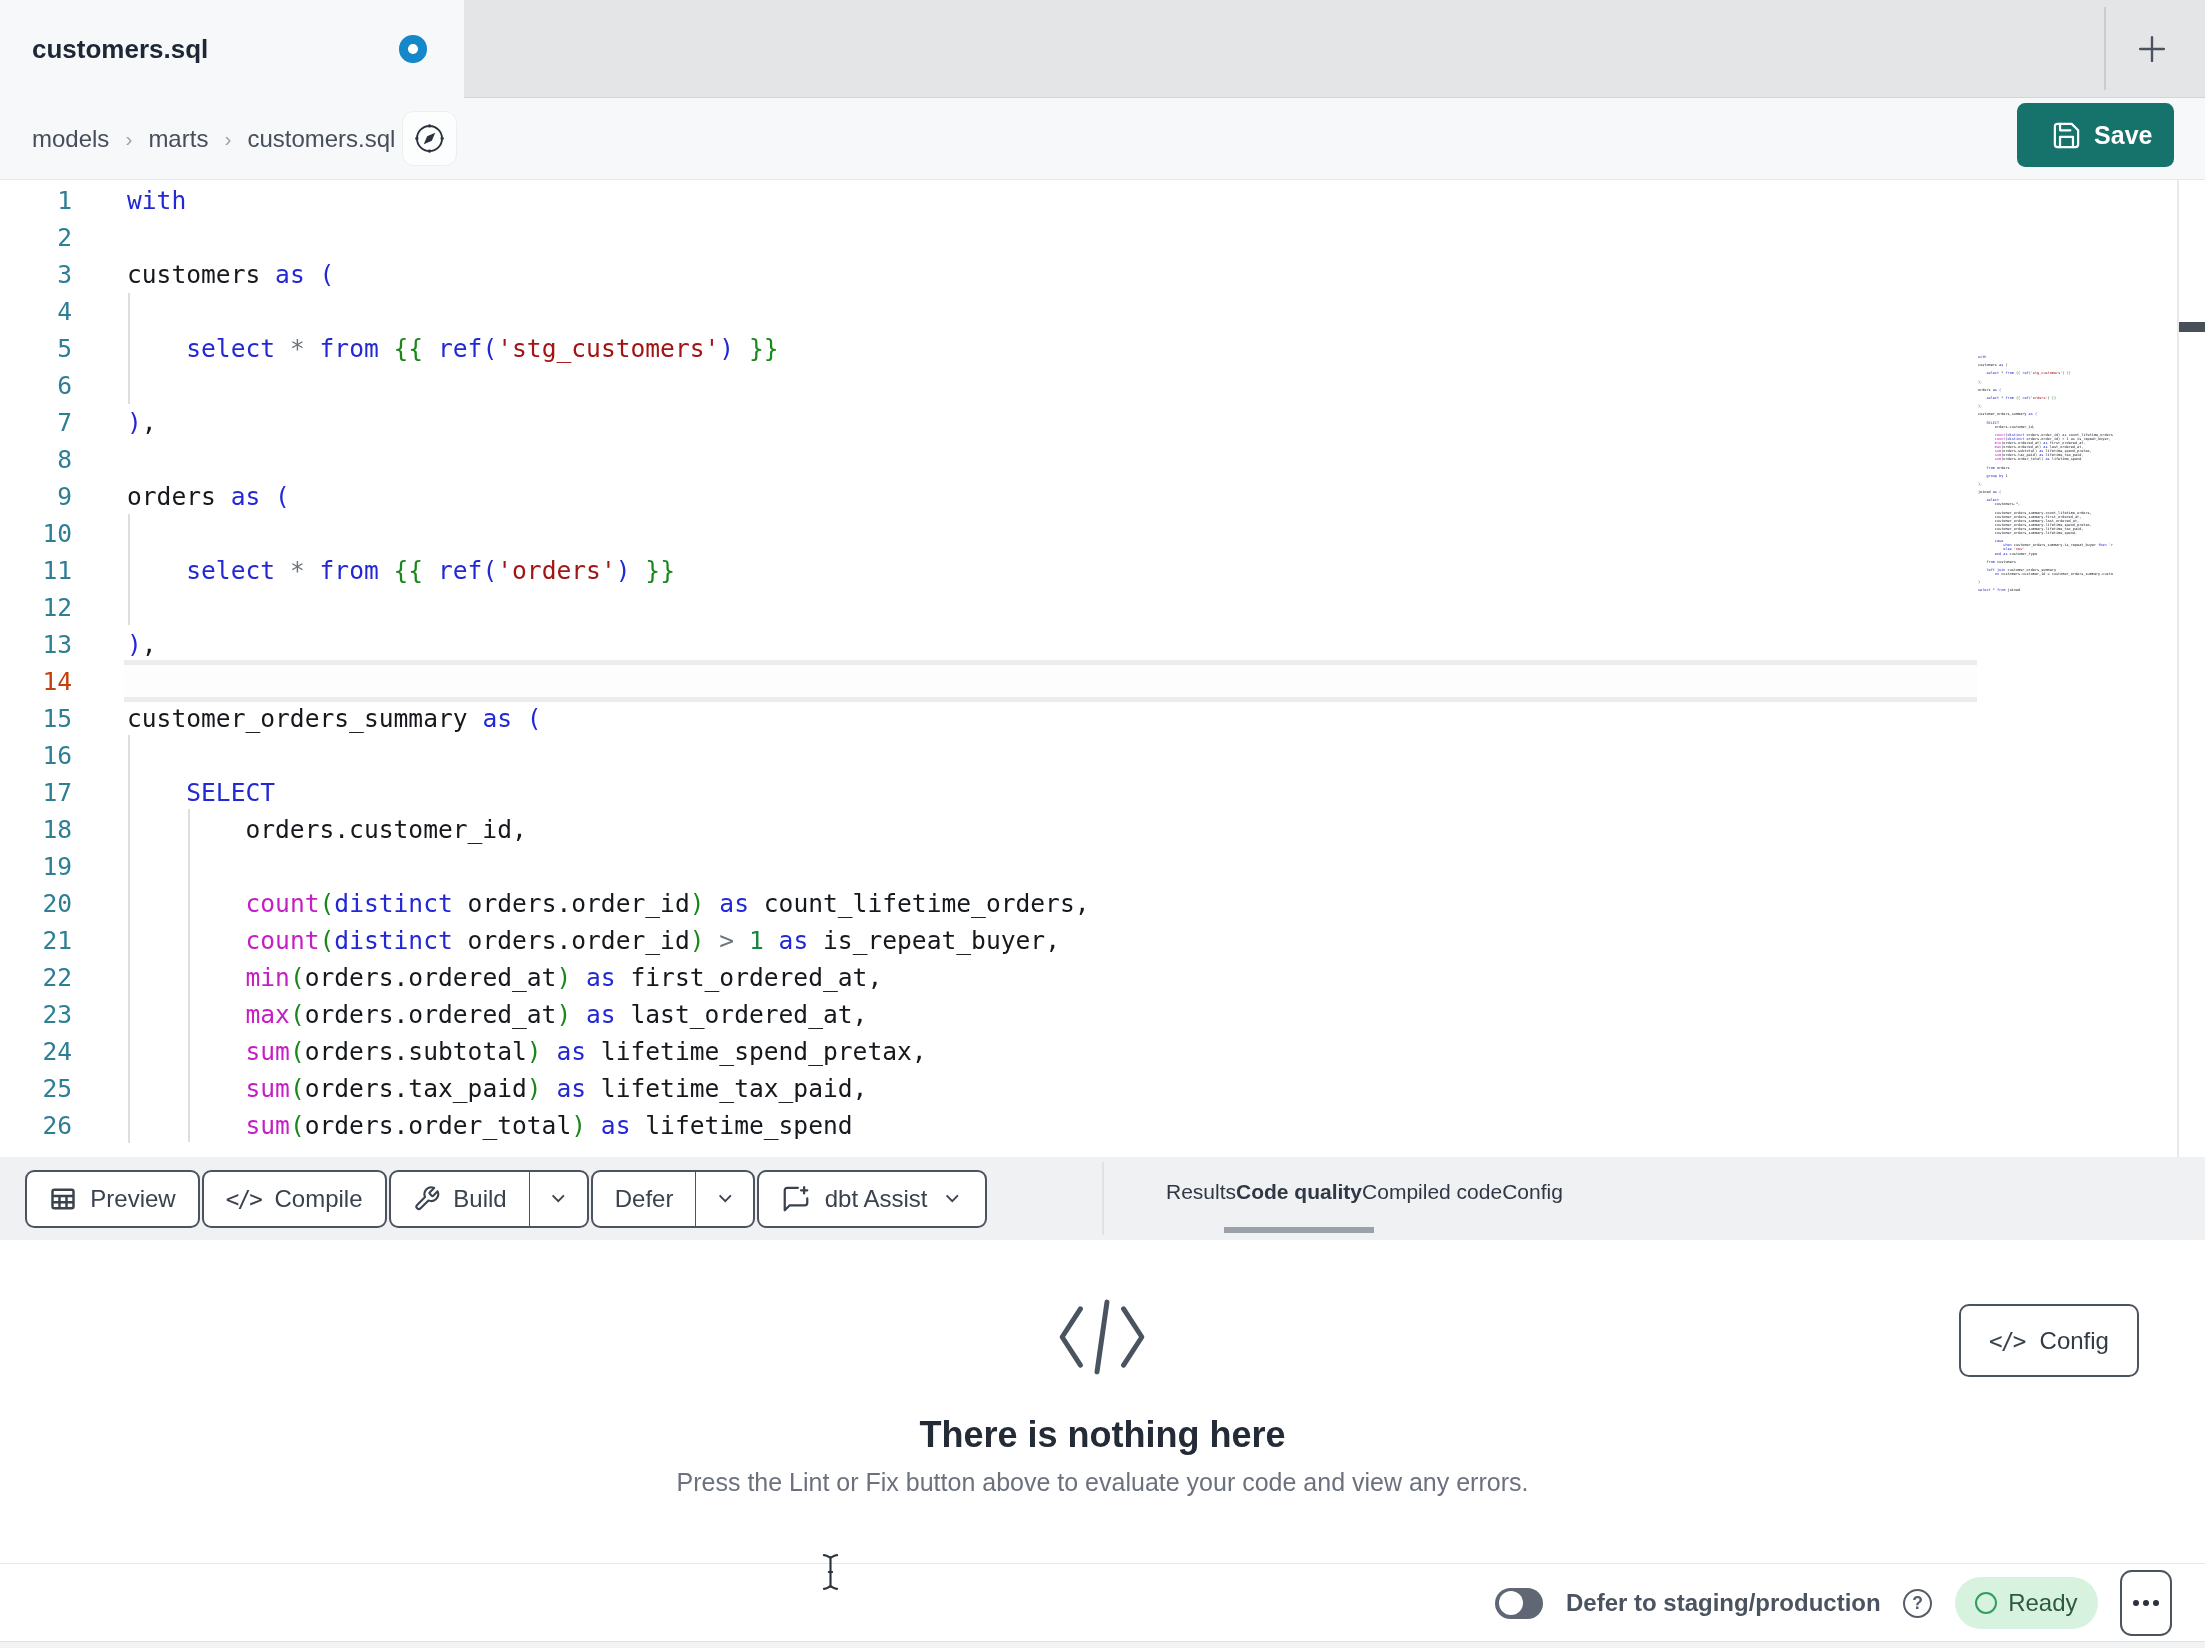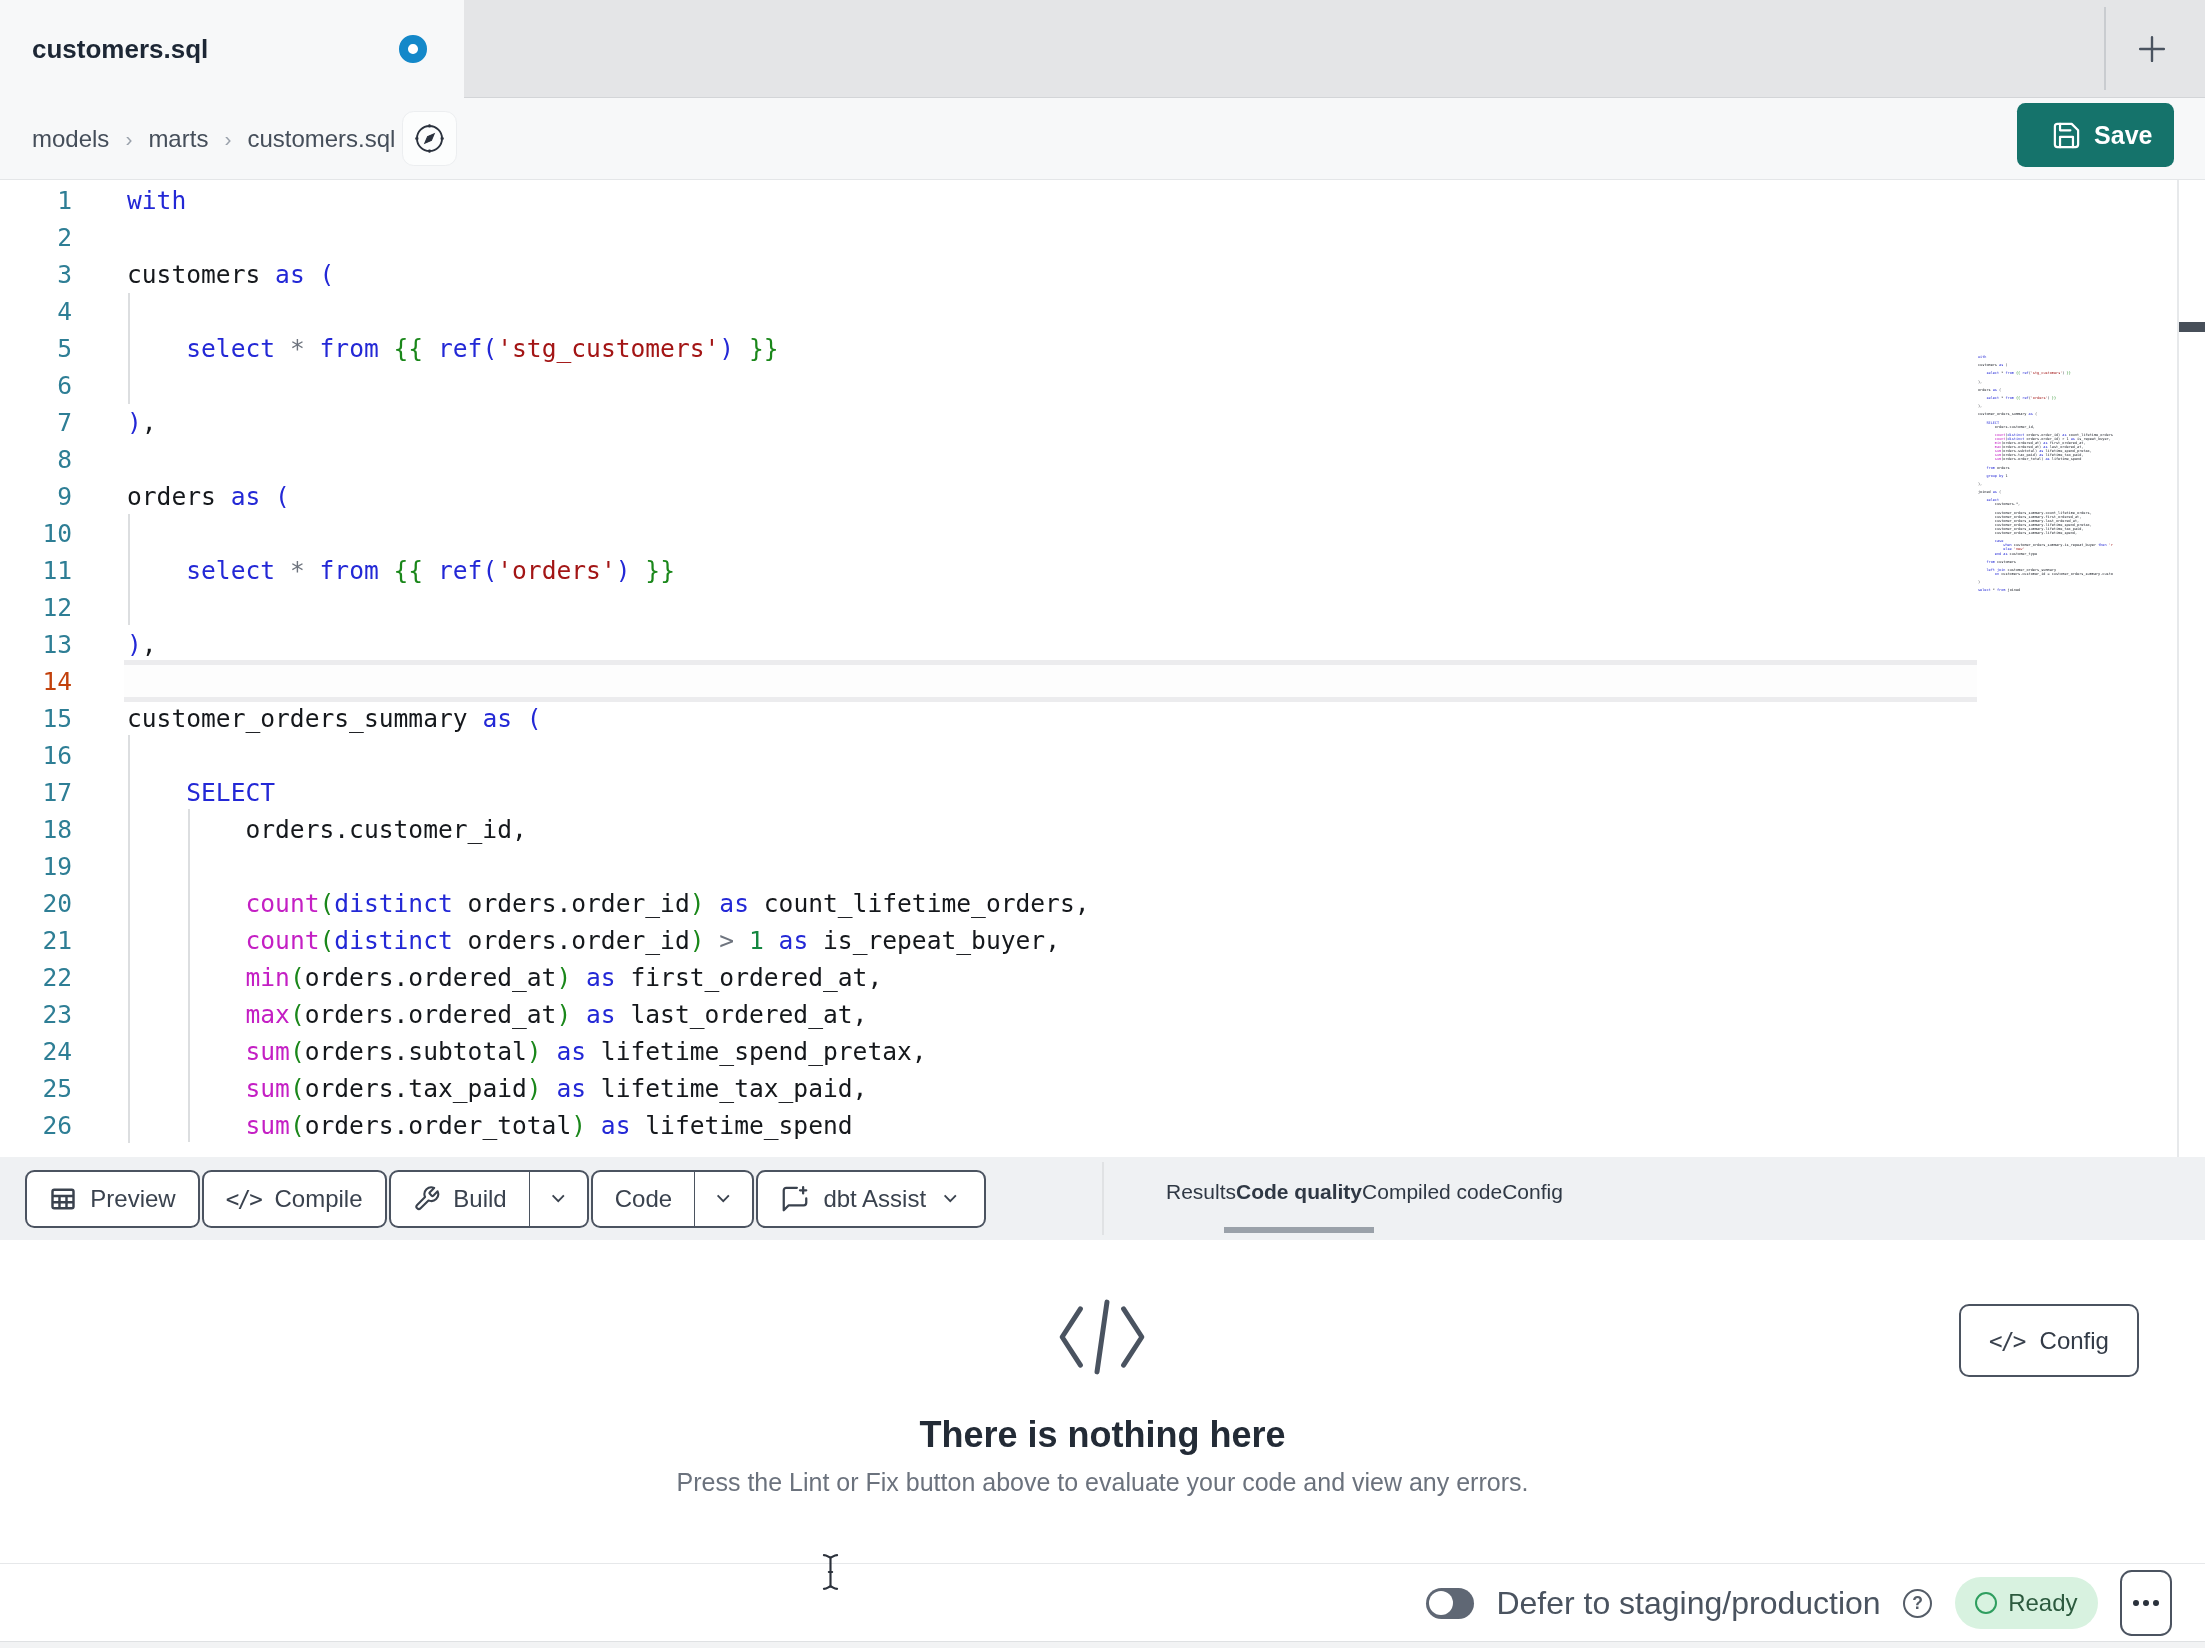--- a/index.html
+++ b/index.html
@@ -77,21 +77,21 @@
   .empty-sub{ position:absolute; left:0; top:227px; width:2205px; text-align:center; font-size:25px; color:#6b727d; }
   .config-btn{ position:absolute; left:1959px; top:63px; width:180px; height:73px; background:#fff;
                border:2.1px solid #4b5360; border-radius:10px; display:flex; align-items:center; justify-content:center;
                gap:15px; font-size:24px; font-weight:500; color:#333b47; font-family:"Liberation Sans",sans-serif; }
 
   
   .statusbar{ position:absolute; left:0; top:1565px; width:2205px; height:76px; background:#fff; }
   .status-right{ position:absolute; right:33px; top:0; height:76px; display:flex; align-items:center; gap:22.5px; }
   .toggle{ width:48px; height:31px; border-radius:16px; background:#5f6774; position:relative; }
   .toggle-knob{ position:absolute; left:3.3px; top:3.3px; width:24px; height:24px; border-radius:50%; background:#fff; }
-  .defer-label{ font-size:32px; color:#4a535f; }
+  .defer-label{ font-size:24px; color:#4a535f;font-weight:bold; }
   .help{ width:29px; height:29px; border-radius:50%; border:2.1px solid #555d68; color:#555d68;
          display:flex; align-items:center; justify-content:center; font-size:17.5px; font-weight:700; }
   .ready{ height:52px; border-radius:26px; background:#d8f2e0; display:flex; align-items:center;
           gap:11px; padding:0 20px; font-size:24px; color:#2c5a3e; }
   .ready-ring{ width:22.5px; height:22.5px; border-radius:50%; border:2.1px solid #2f9e5f; }
   .more-btn{ width:52px; height:66px; background:#fff; border:2.1px solid #4b5360; border-radius:11.7px;
              display:flex; align-items:center; justify-content:center; gap:4.2px; }
   .more-btn i{ width:5.8px; height:5.8px; border-radius:50%; background:#2b323d; }
   .bottom-strip{ position:absolute; left:0; top:1641px; width:2205px; height:7.5px; background:#f2f3f4;
                  border-top:0.8px solid #dfe1e3; }
@@ -203,21 +203,21 @@
           <span>Build</span>
         </span>
         <span class="dd">
           <svg width="22.5" height="22.5" viewBox="0 0 24 24" fill="none" stroke="#3a424e" stroke-width="2">
               <path d="M6 9l6 6 6-6"></path>
             </svg>
         </span>
       </button>
       <button class="tbtn">
         <span class="main">
-            <span>Code</span>
+            <span>Defer</span>
           </span>
         <span class="dd">
           <svg width="22.5" height="22.5" viewBox="0 0 24 24" fill="none" stroke="#3a424e" stroke-width="2">
               <path d="M6 9l6 6 6-6"></path>
             </svg>
         </span>
       </button>
       <button class="tbtn">
         <span class="main">
           <svg width="30" height="30" viewBox="0 0 24 24" fill="none" stroke="#3a424e" stroke-width="1.8" stroke-linecap="round" stroke-linejoin="round">

